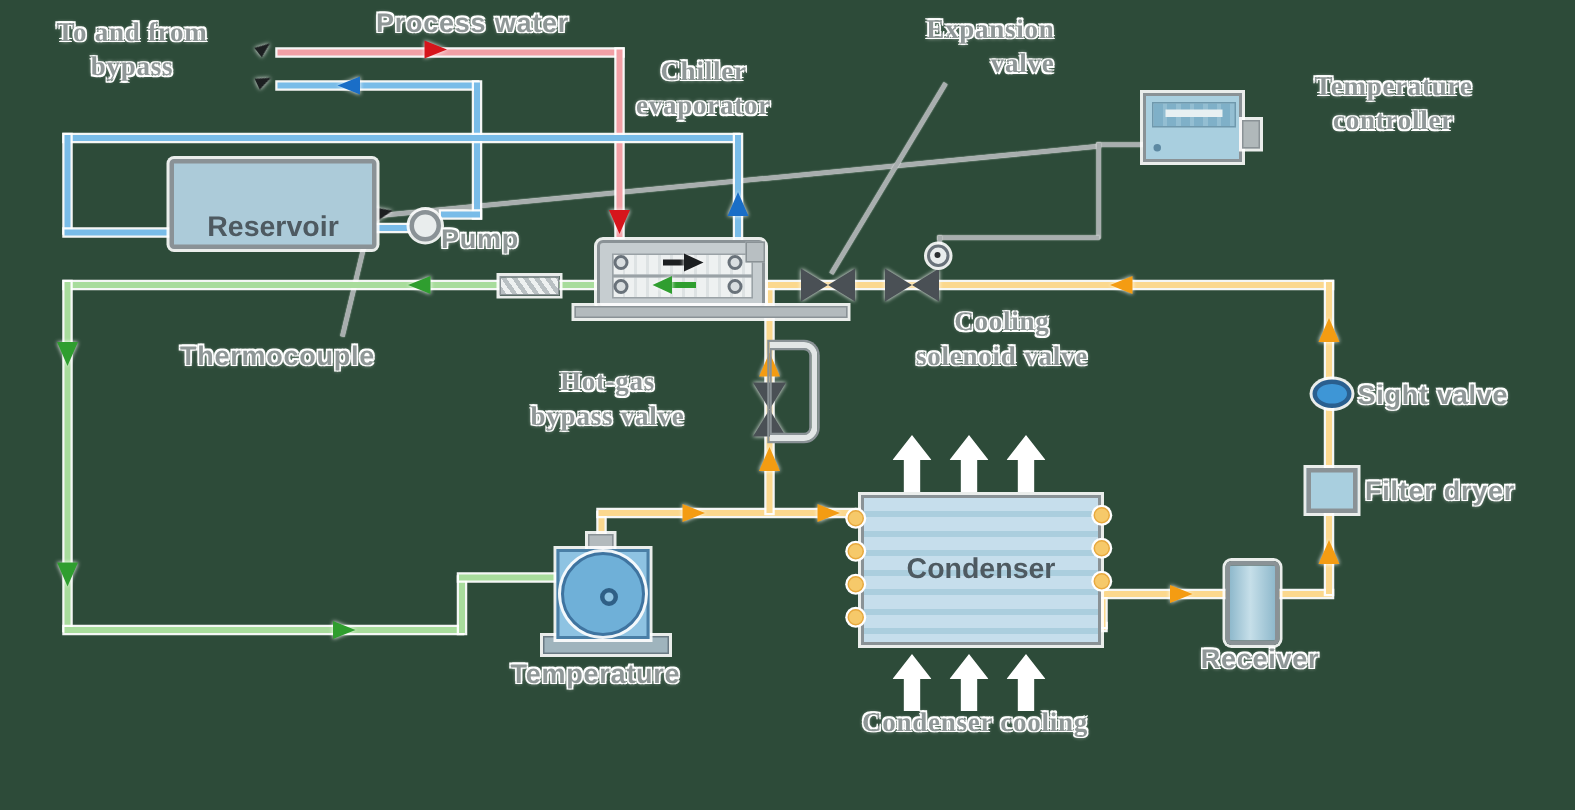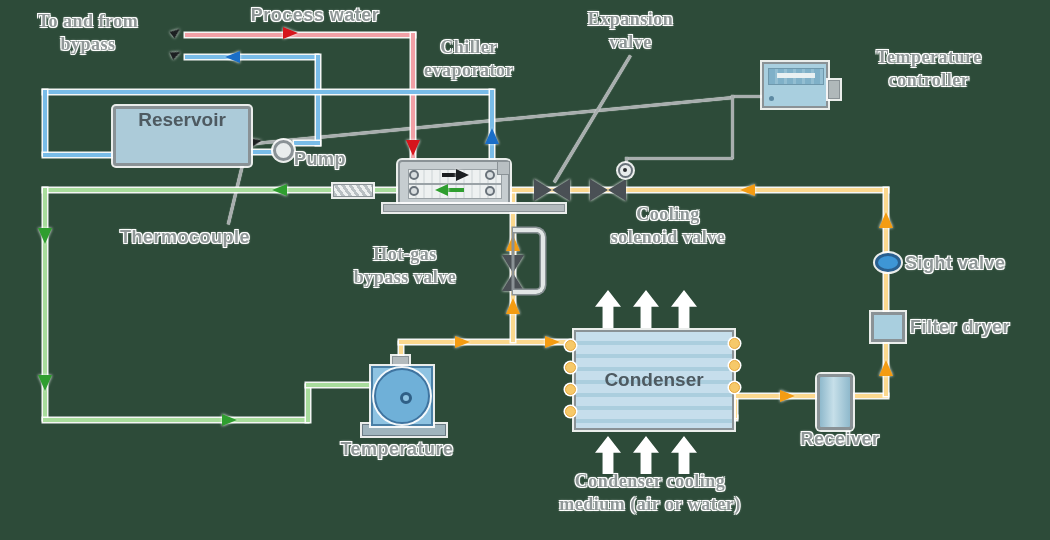--- a/index.html
+++ b/index.html
@@ -98,21 +98,21 @@
   <span class="arr u a-yellow" style="left:506px;top:235px;"></span>
   <span class="arr u a-yellow" style="left:506px;top:298px;"></span>
   <span class="arr l a-yellow" style="left:740px;top:184px;"></span>
   <span class="arr r a-yellow" style="left:780px;top:390px;"></span>
   <span class="arr u a-yellow" style="left:879px;top:360px;"></span>
   <span class="arr u a-yellow" style="left:879px;top:212px;"></span>
   <span class="arr sm r a-black" style="left:171px;top:28px;transform:rotate(-38deg);"></span>
   <span class="arr sm r a-black" style="left:171px;top:50px;transform:rotate(-25deg);"></span>
   <span class="arr r a-black" style="left:247px;top:136px;transform:rotate(-12deg);"></span>
 
-  <div class="comp" style="left:113px;top:106px;width:138px;height:60px;background:#accbd9;border:3px solid #8a9296;border-radius:3px;box-sizing:border-box;display:flex;align-items:flex-start;justify-content:center;">
+  <div class="comp" style="left:113px;top:106px;width:138px;height:60px;background:#accbd9;border:3px solid #8a9296;border-radius:3px;box-sizing:border-box;display:flex;align-items:flex-end;justify-content:center;">
     <span style="font-weight:bold;font-size:19px;color:var(--boxtext);">Reservoir</span>
   </div>
 
   <div class="comp" style="left:273px;top:140px;width:21px;height:21px;border-radius:50%;border:3px solid #8a9296;background:#e9eded;box-sizing:border-box;"></div>
 
   <div class="comp" style="left:333px;top:184px;width:38px;height:11px;border:1px solid #8a9296;
        background:repeating-linear-gradient(55deg,#b9c0c3 0 3px,#eef1f1 3px 6px);"></div>
 
   <div class="comp" style="left:398px;top:160px;width:112px;height:46px;background:#c6cdd0;border:2px solid #8a9296;border-radius:4px;box-sizing:border-box;">
     <div style="position:absolute;left:8px;top:7px;width:92px;height:13px;background:repeating-linear-gradient(90deg,#eef1f1 0 6px,#dde2e3 6px 8px);border:1px solid #9aa2a6;"></div>
@@ -188,21 +188,21 @@
 
   <div class="lbl" style="left:8px;top:10px;width:160px;">
     <span class="ln">To and from</span>
     <span class="ln">bypass</span>
   </div>
   <div class="lbl" style="left:205px;top:4px;width:220px;">Process water</div>
   <div class="lbl" style="left:393px;top:36px;width:152px;">
     <span class="ln">Chiller</span>
     <span class="ln">evaporator</span>
   </div>
-  <div class="lbl" style="left:558px;top:8px;width:145px;">
+  <div class="lbl" style="left:558px;top:8px;width:145px;text-align:right;">
     <span class="ln">Expansion</span>
     <span class="ln">valve</span>
   </div>
   <div class="lbl" style="left:840px;top:46px;width:178px;">
     <span class="ln">Temperature</span>
     <span class="ln">controller</span>
   </div>
   <div class="lbl" style="left:294px;top:148px;width:80px;text-align:left;">Pump</div>
   <div class="lbl" style="left:85px;top:226px;width:200px;">Thermocouple</div>
   <div class="lbl" style="left:325px;top:243px;width:160px;">
@@ -212,16 +212,15 @@
   <div class="lbl" style="left:578px;top:203px;width:180px;">
     <span class="ln">Cooling</span>
     <span class="ln">solenoid valve</span>
   </div>
   <div class="lbl" style="left:905px;top:252px;width:140px;text-align:left;">Sight valve</div>
   <div class="lbl" style="left:910px;top:316px;width:130px;text-align:left;">Filter dryer</div>
   <div class="lbl" style="left:322px;top:438px;width:150px;">Temperature</div>
   <div class="lbl" style="left:780px;top:428px;width:120px;">Receiver</div>
   <div class="lbl" style="left:495px;top:470px;width:310px;">
     <span class="ln">Condenser cooling</span>
-    <span class="ln">medium (air or water)</span>
   </div>
 
 </div>
 
 </body></html>

